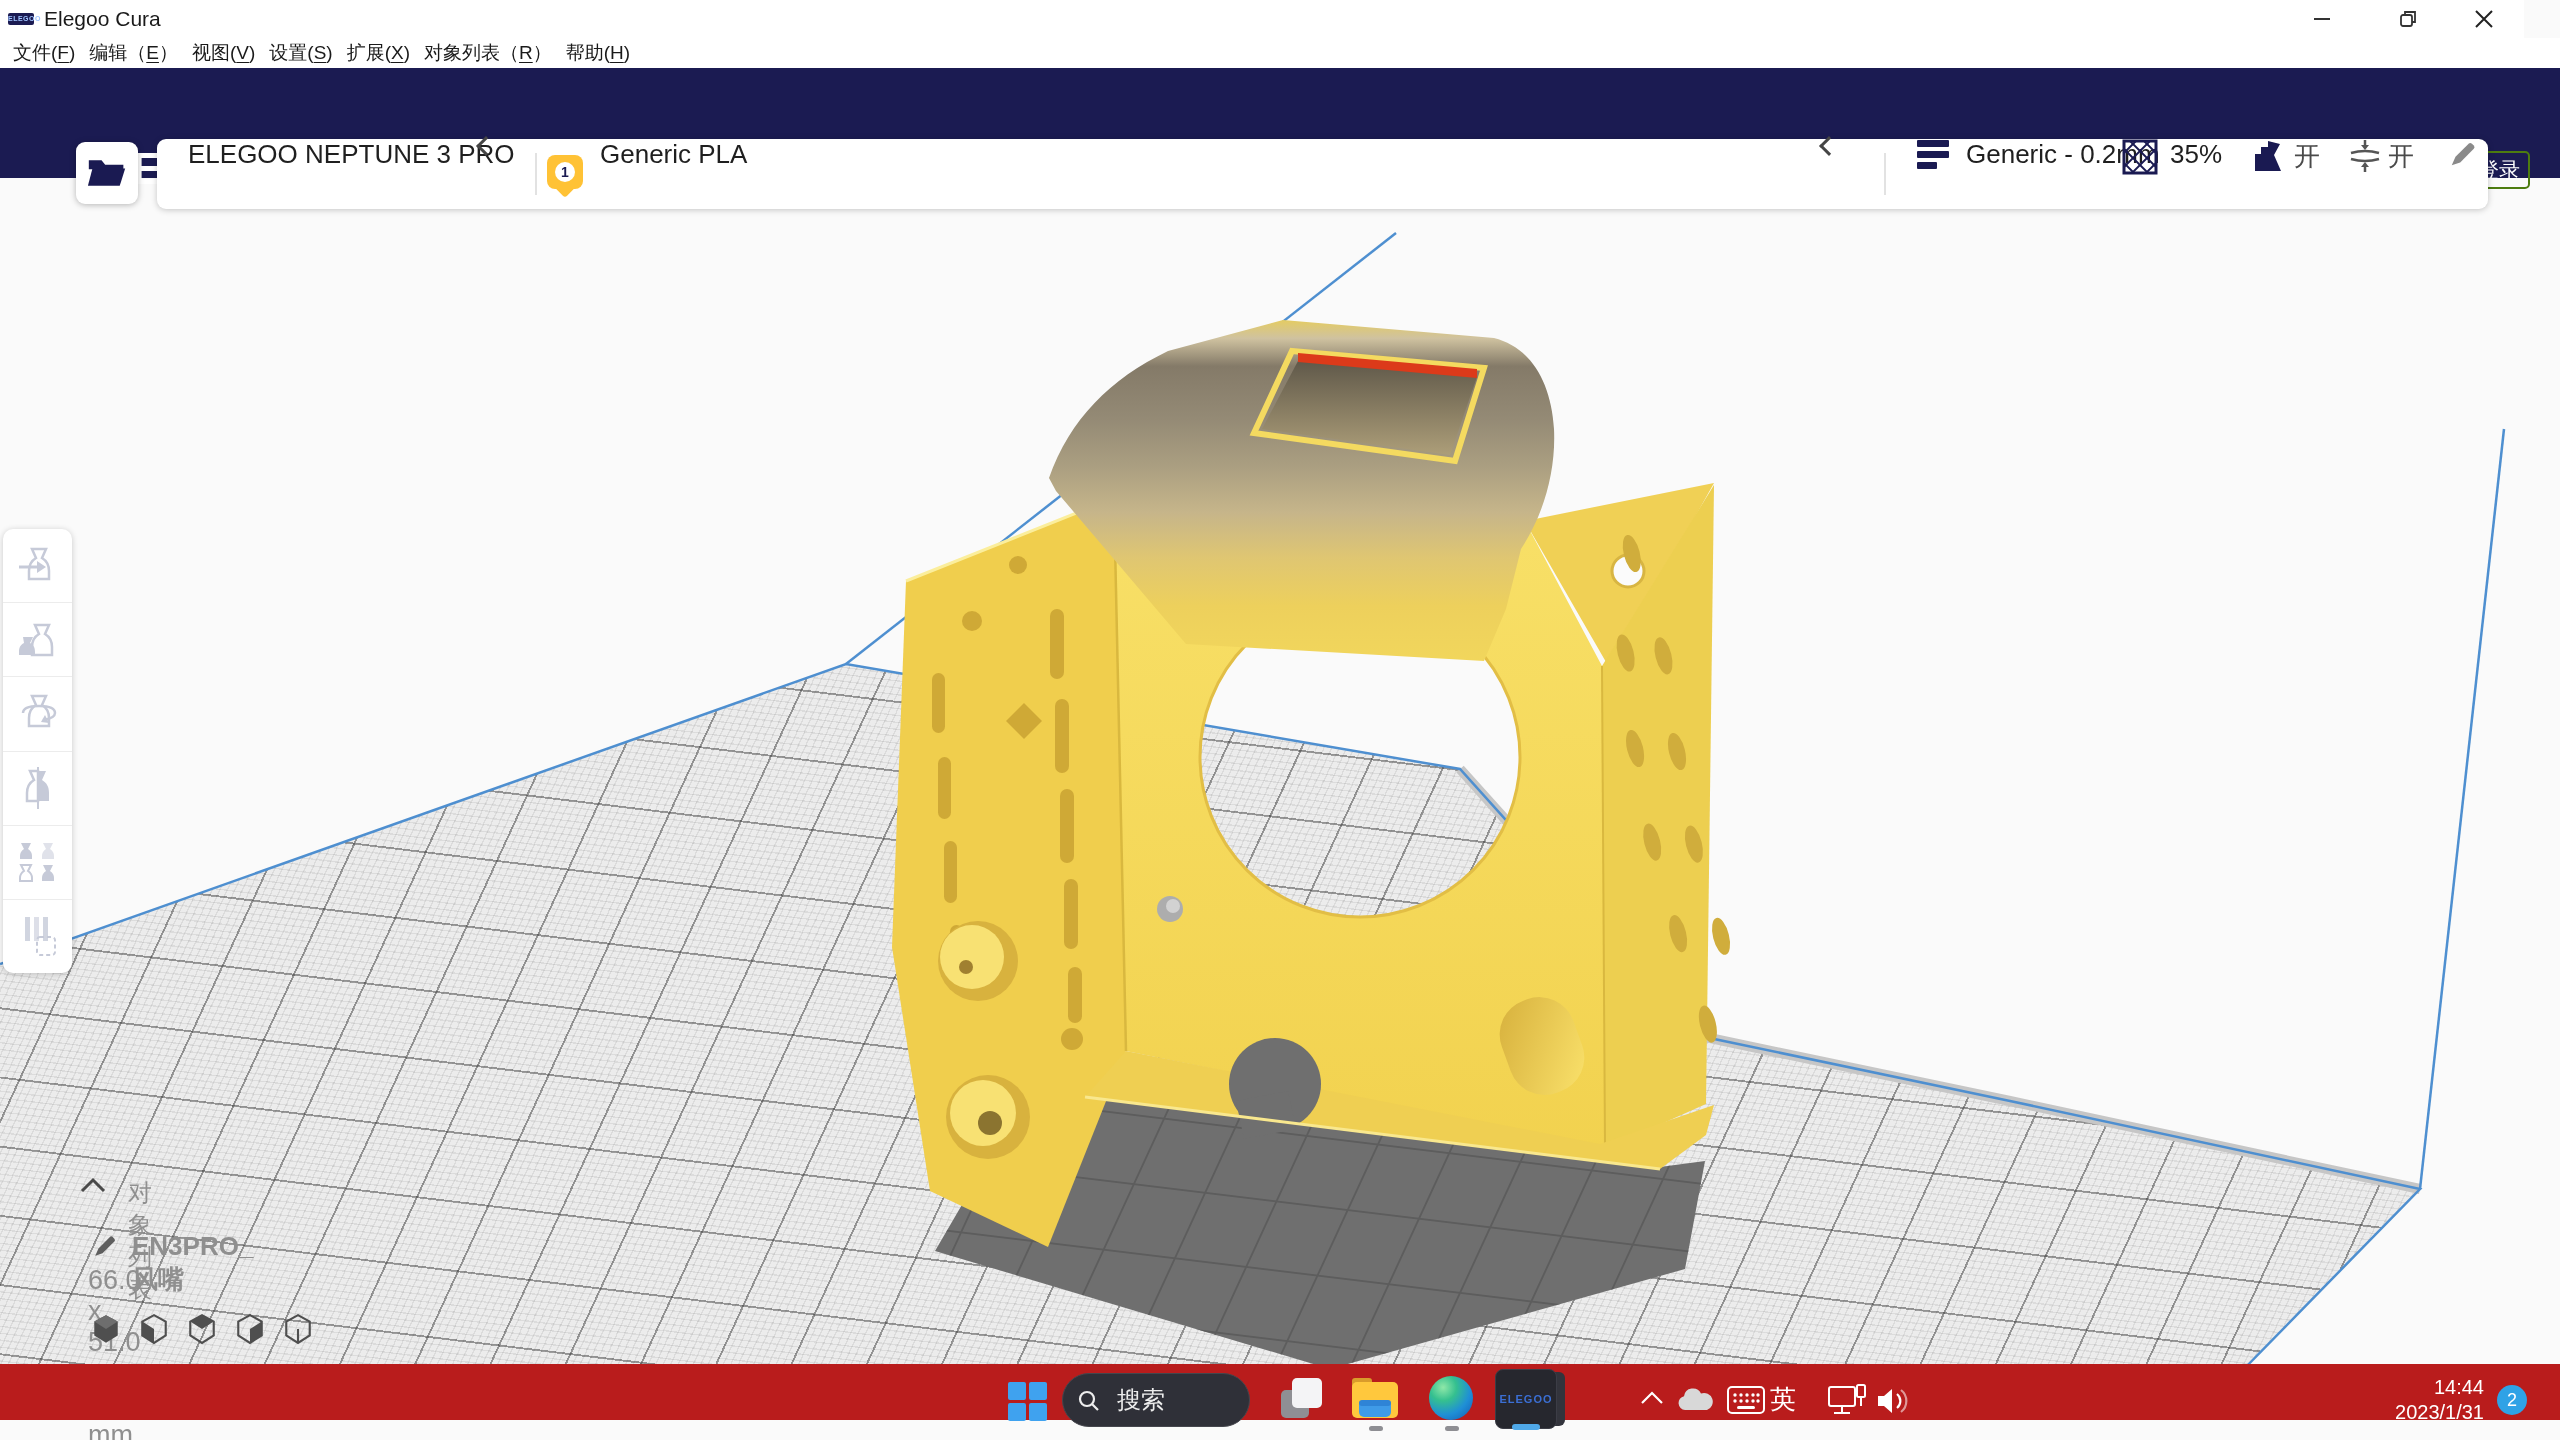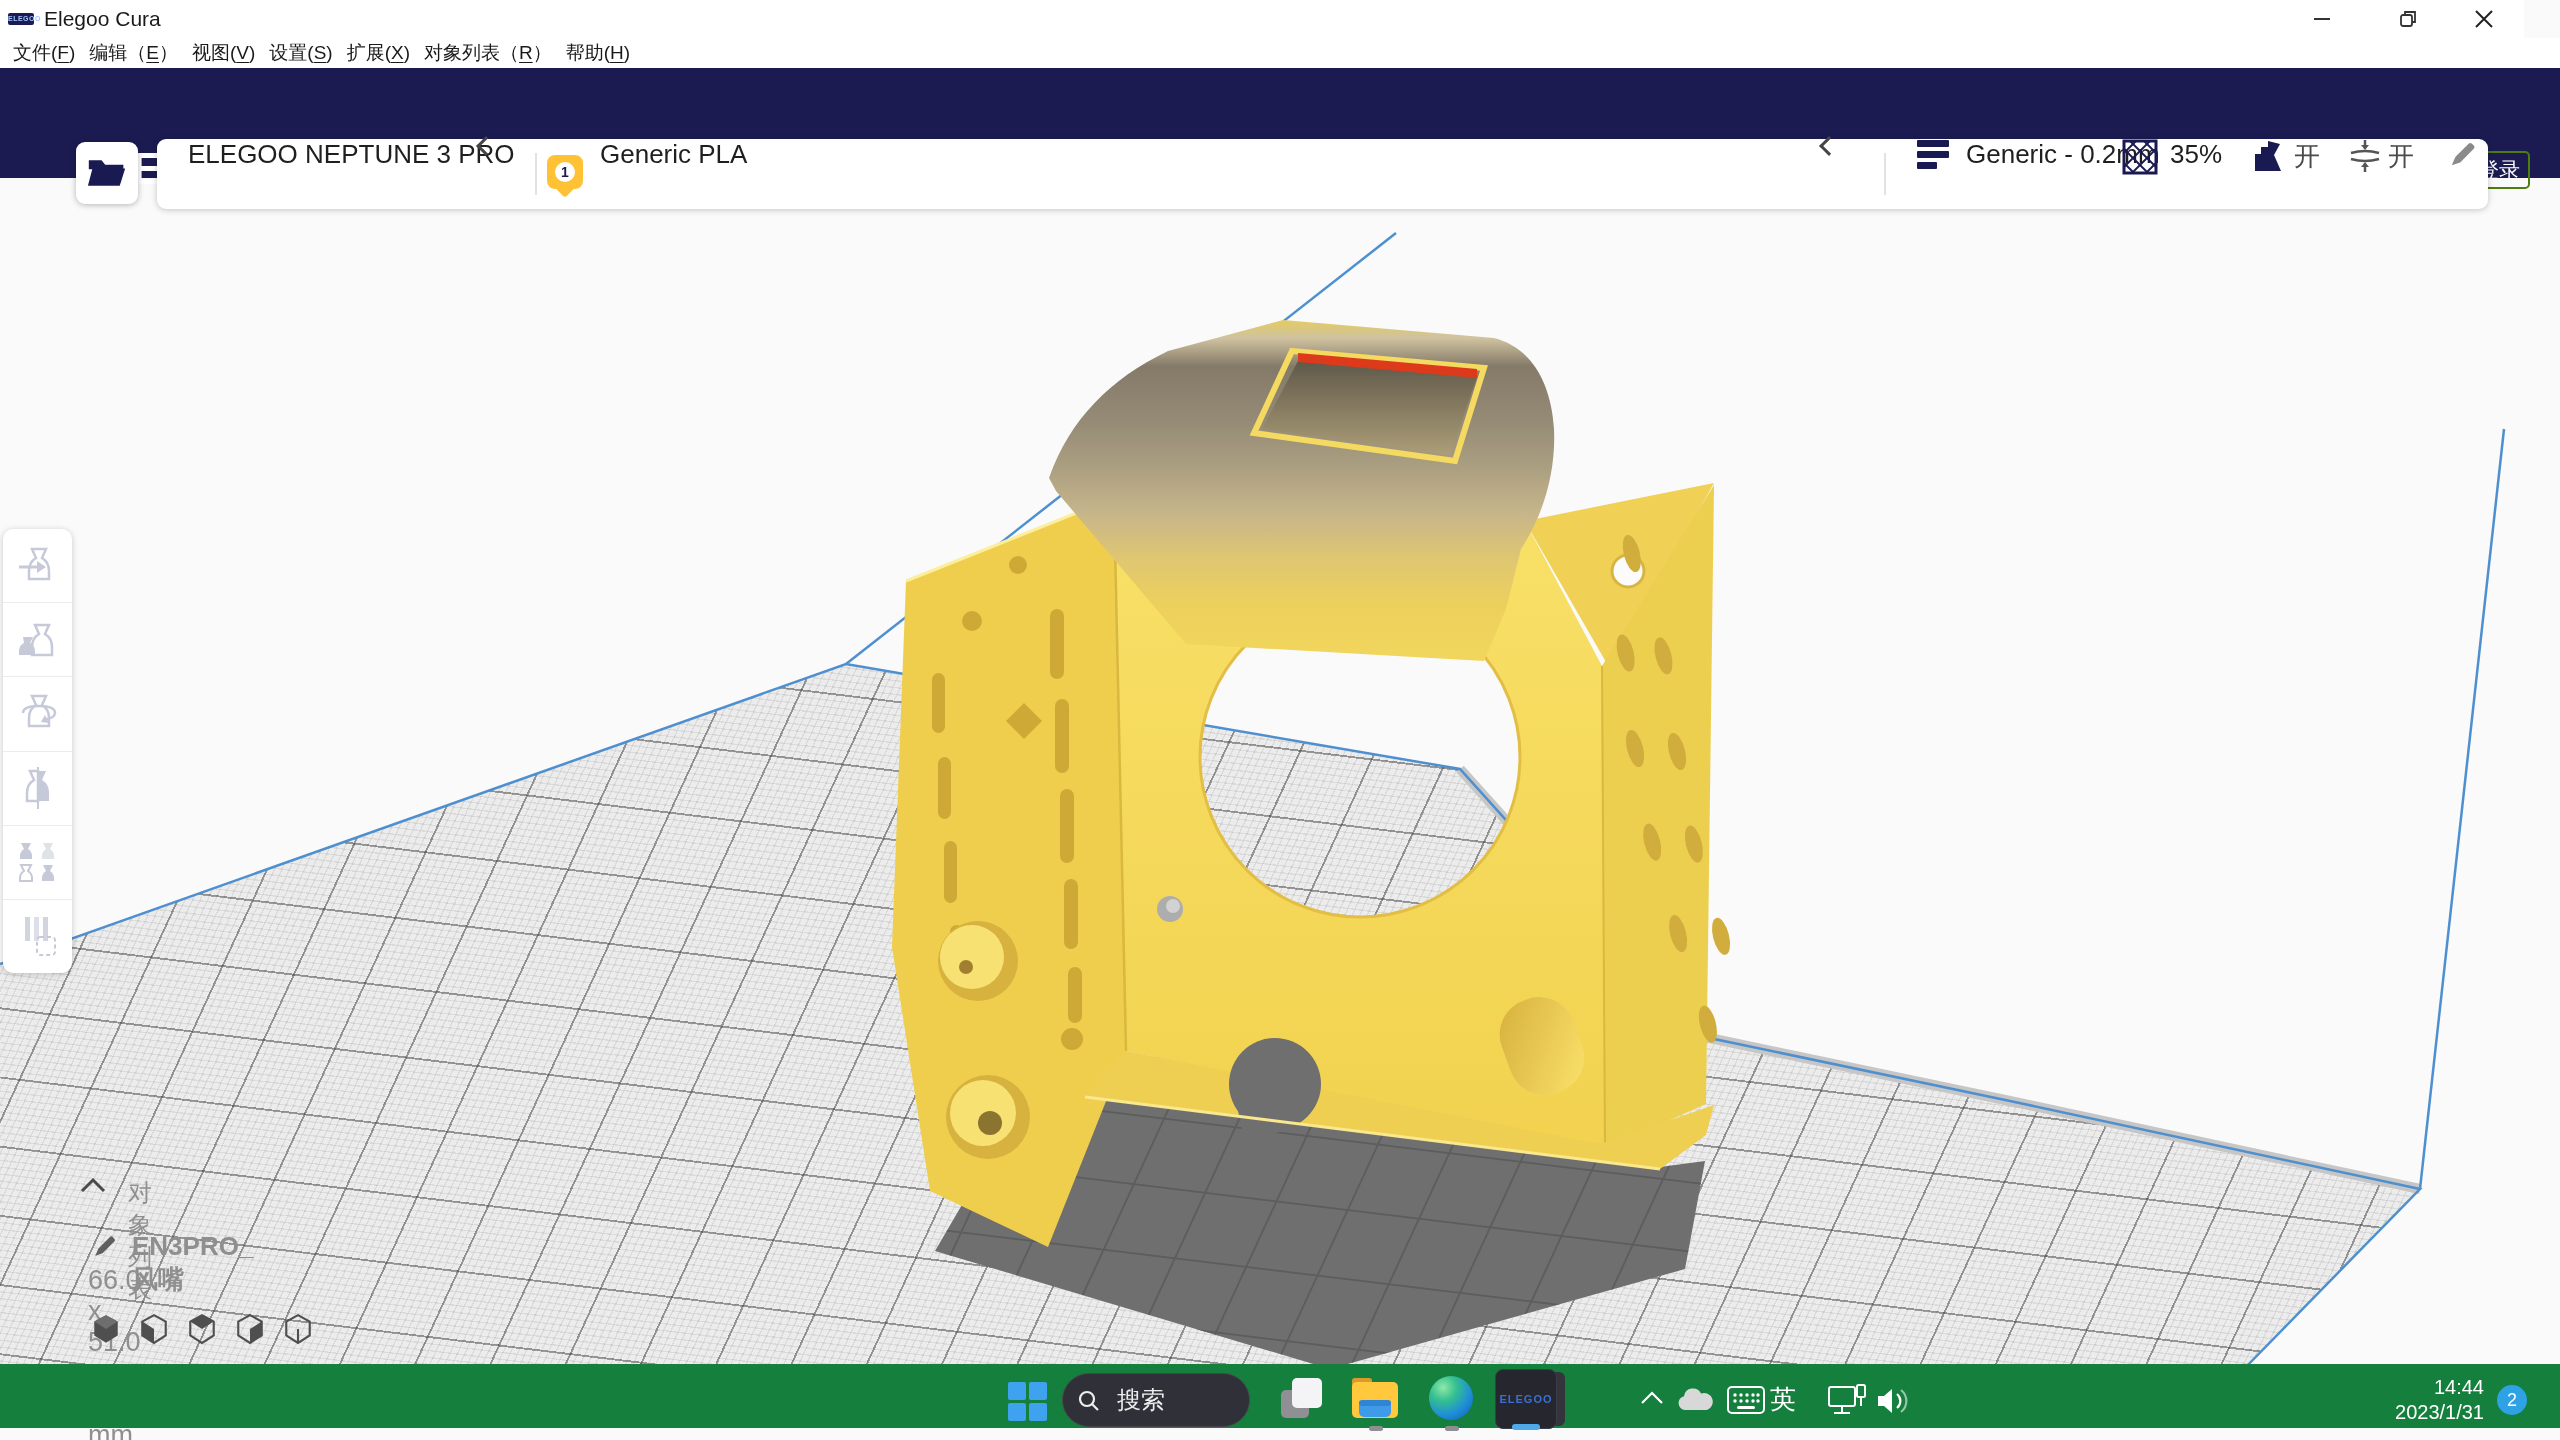--- a/index.html
+++ b/index.html
@@ -78,21 +78,21 @@
   #obj-dims { position:absolute; left:88px; top:1256px; font-size:27px; }
   .viewcube { position:absolute; top:1304px; width:32px; height:32px; cursor:pointer; }
 
   
   #slice-card { position:absolute; left:2062px; top:1233px; width:466px; height:95px; background:#fff; border-radius:10px;
     box-shadow:0 2px 10px rgba(0,0,0,.25); z-index:5; }
   #slice-btn { position:absolute; left:30px; top:25px; width:406px; height:47px; background:#2d74e8; border-radius:4px;
     color:#e9f0fd; font-size:27px; display:flex; align-items:center; justify-content:center; letter-spacing:6px; cursor:pointer; }
 
   
-  #taskbar { position:absolute; left:0; top:1364px; width:2560px; height:64px; background:#15803d; z-index:40; }
+  #taskbar { position:absolute; left:0; top:1364px; width:2560px; height:56px; background:#b91c1c; z-index:40; }
   #start-btn { position:absolute; left:1008px; top:18px; width:40px; height:40px; display:grid;
     grid-template-columns:18px 18px; grid-template-rows:18px 18px; gap:3px; cursor:pointer; }
   #start-btn div { background:#3fa2ef; border-radius:2px; }
   #search-pill { position:absolute; left:1062px; top:9px; width:188px; height:54px; background:#2f3038; border:1px solid #45464d;
     border-radius:27px; display:flex; align-items:center; padding-left:42px; cursor:pointer; }
   #search-pill span { color:#ececec; font-size:24px; margin-left:12px; }
   .tb-icon { position:absolute; top:12px; cursor:pointer; }
   .run-dash { position:absolute; top:62px; width:14px; height:5px; border-radius:3px; background:#8e8e93; }
   #cura-task { position:absolute; left:1495px; top:5px; width:62px; height:60px; background:#26272e; border:1px solid #3c3d46;
     border-radius:8px; cursor:pointer; display:flex; align-items:center; justify-content:center; }

